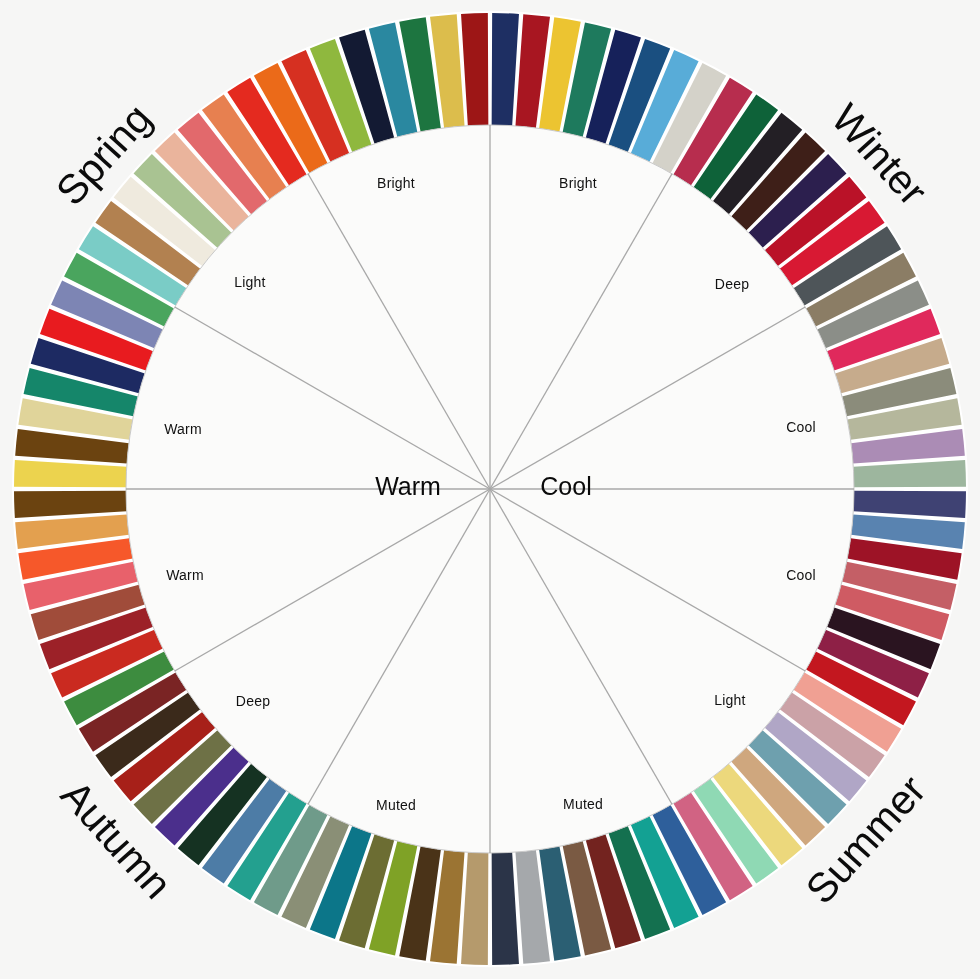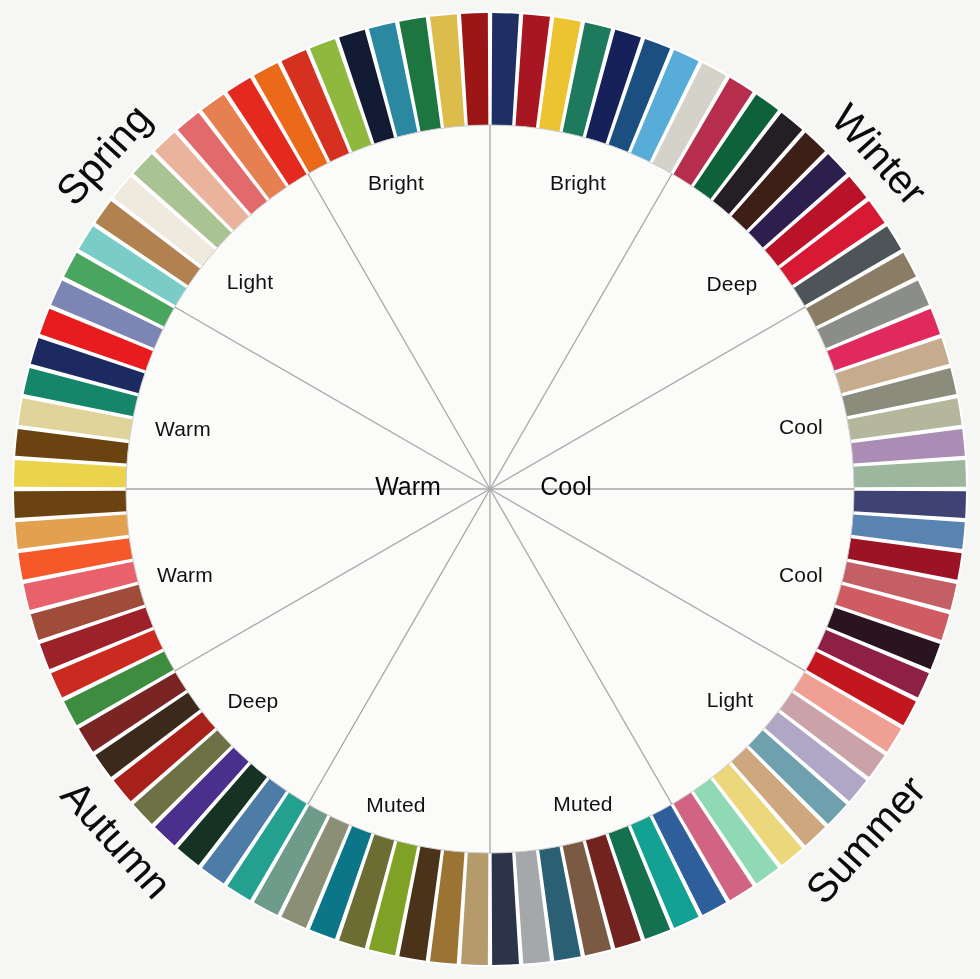--- a/index.html
+++ b/index.html
@@ -2,21 +2,21 @@
 <html><head>
 <meta charset="utf-8">
 <style>
   html,body{margin:0;padding:0;background:#f7f7f7;}
   body{width:980px;height:979px;overflow:hidden;
        font-family:"Liberation Sans","DejaVu Sans",sans-serif;}
   #stage{position:relative;width:980px;height:979px;background:#f6f6f5;}
   #wheel{position:absolute;left:0;top:0;width:980px;height:979px;}
   .sector-label{
     position:absolute;
-    font-size:21px;
+    font-size:14px;
     color:#111111;
     font-weight:400;
     white-space:nowrap;
     transform:translate(-50%,-50%);
     letter-spacing:0.2px;
   }
   .center-label{
     position:absolute;
     font-size:25px;
     color:#0a0a0a;

